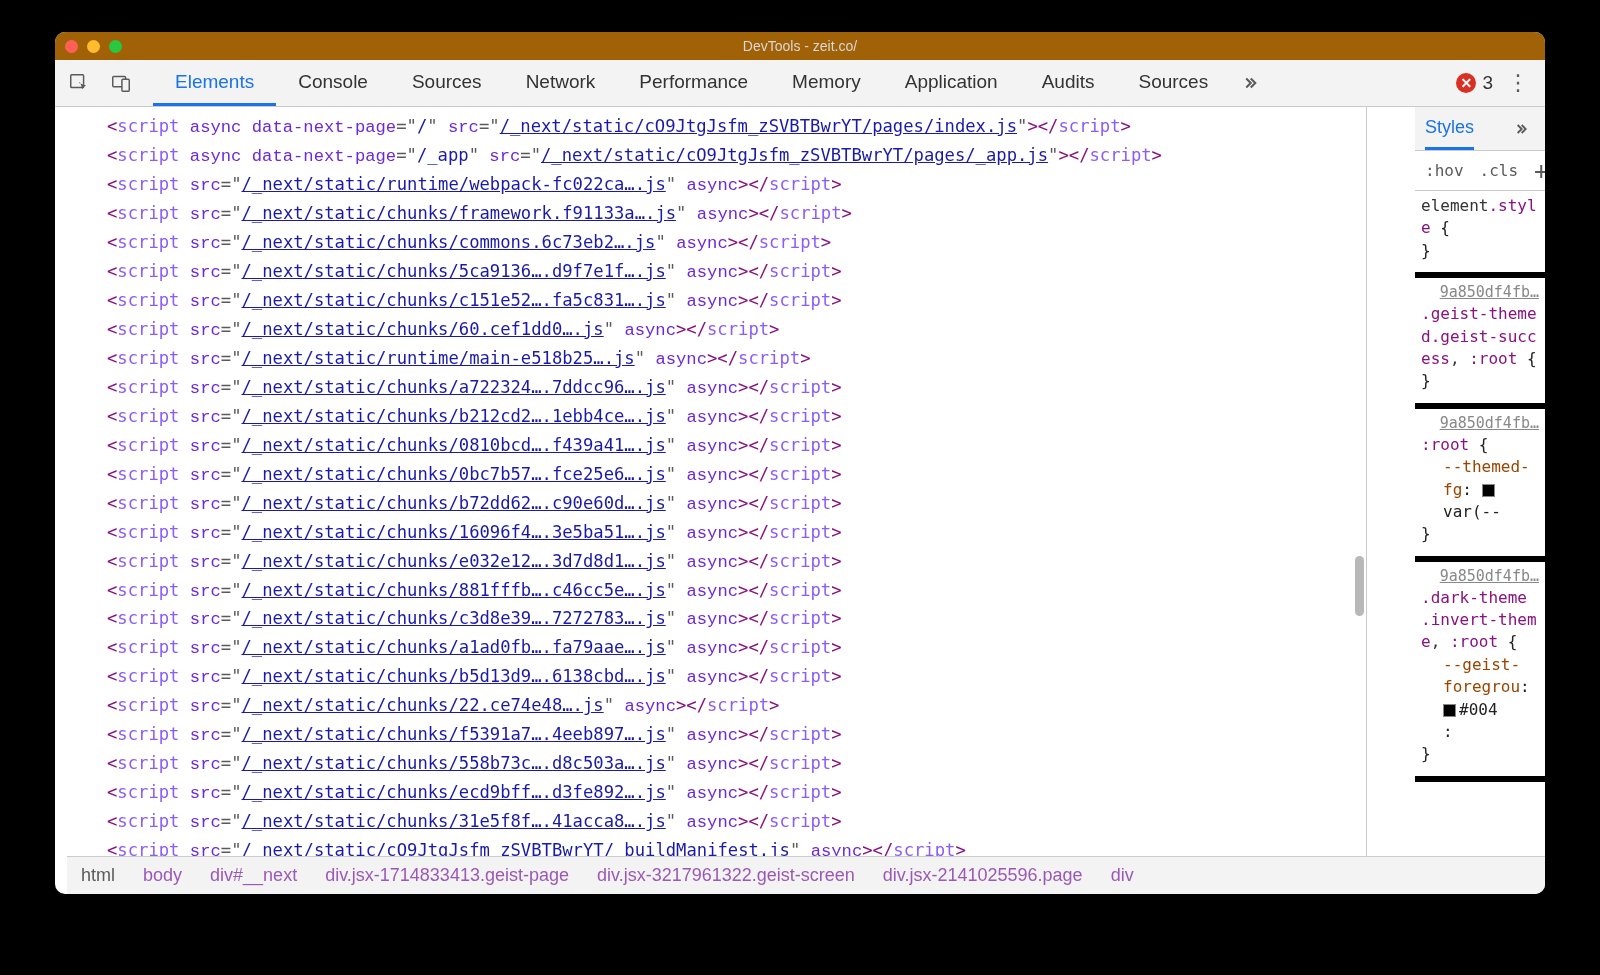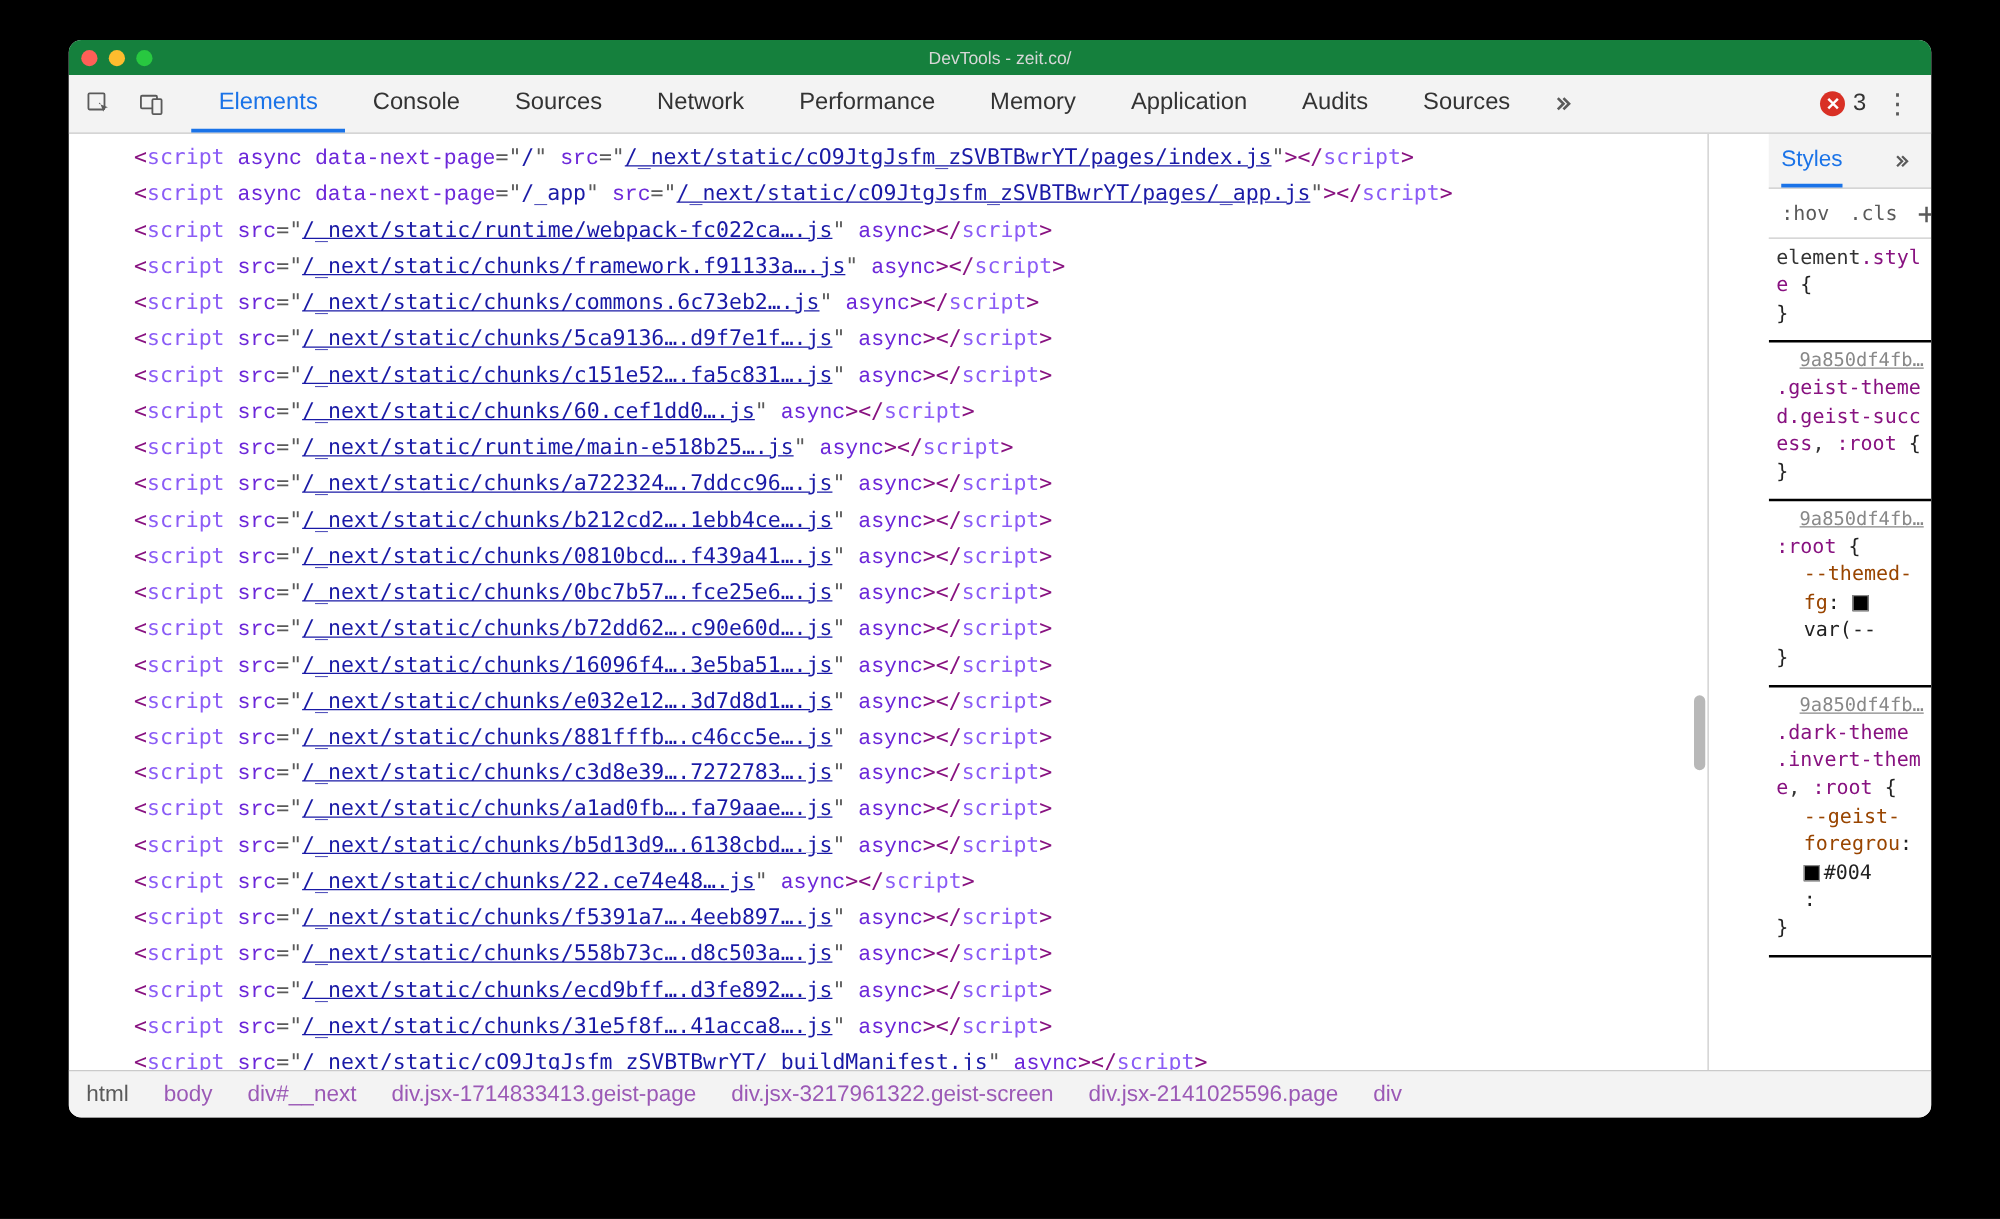--- a/index.html
+++ b/index.html
@@ -9,21 +9,21 @@
     left: 55px; top: 32px;
     width: 1490px; height: 862px;
     background: #fff;
     border-radius: 10px;
     overflow: hidden;
     box-shadow: 0 10px 40px rgba(0,0,0,0.5);
     display: flex; flex-direction: column;
   }
   .titlebar {
     height: 28px;
-    background: #15803d;
+    background: #a16207;
     display: flex; align-items: center;
     padding: 0 10px;
     position: relative;
     flex: 0 0 auto;
   }
   .traffic-lights { display: flex; gap: 9px; }
   .tl { width: 13px; height: 13px; border-radius: 50%; }
   .tl.red { background: #ff5f57; }
   .tl.yellow { background: #febc2e; }
   .tl.green { background: #28c840; }
@@ -86,20 +86,21 @@
   .breadcrumb {
     height: 38px;
     border-top: 1px solid #cacaca;
     background:#f3f3f3;
     display:flex; align-items:center;
     gap: 28px;
     padding: 0 14px;
     font-size: 18px;
     color:#5a5a5a;
     flex: 0 0 auto;
+    margin-left: 12px;
   }
   .bc-item { color:#9b59b6; cursor:pointer; }
   .bc-item.plain { color:#5a5a5a; }
 
   .styles-pane {
     width: 179px;
     border-left:1px solid #cacaca;
     display:flex; flex-direction:column;
     overflow:hidden;
     flex: 0 0 auto;
@@ -117,21 +118,21 @@
     display:flex; align-items:center; padding:0 2px;
     font-family: Menlo, monospace; font-size:16px;
   }
   .styles-tool { padding:4px 8px; color:#5a5a5a; cursor:pointer;}
   .styles-tool.plus { font-size:24px; font-weight:300; margin-left:auto; }
   .styles-body {
     flex:1; overflow:hidden;
     font-family: Menlo, monospace; font-size:16px; line-height:1.4;
     color:#222;
   }
-  .rule { padding:4px 6px 10px 6px; border-bottom:2px solid #000000; }
+  .rule { padding:4px 6px 10px 6px; border-bottom:6px solid #000000; }
   .rule-src { text-align:right; color:#888; font-size:15px; text-decoration:underline; }
   .brace { color:#222; }
   .decl { padding-left:22px; }
   .prop { color:#994500; }
   .val { color:#222; }
   .swatch { display:inline-block; width:13px;height:13px; border:1px solid #888; vertical-align:-2px; margin-right:3px;}
   .swatch.white{background:#fff;}
   .swatch.black{background:#000;}
 
   .scroll-indicator { position:absolute; right:2px; top:60%; width:9px; height:60px; background:#b8b8b8; border-radius:5px; }

